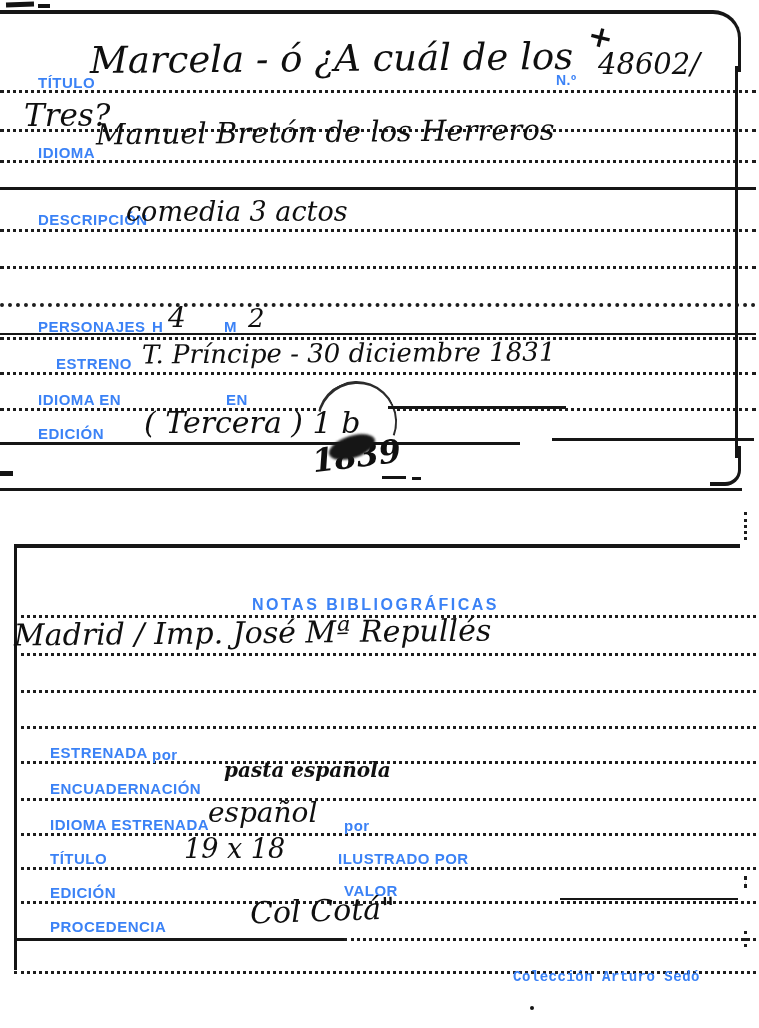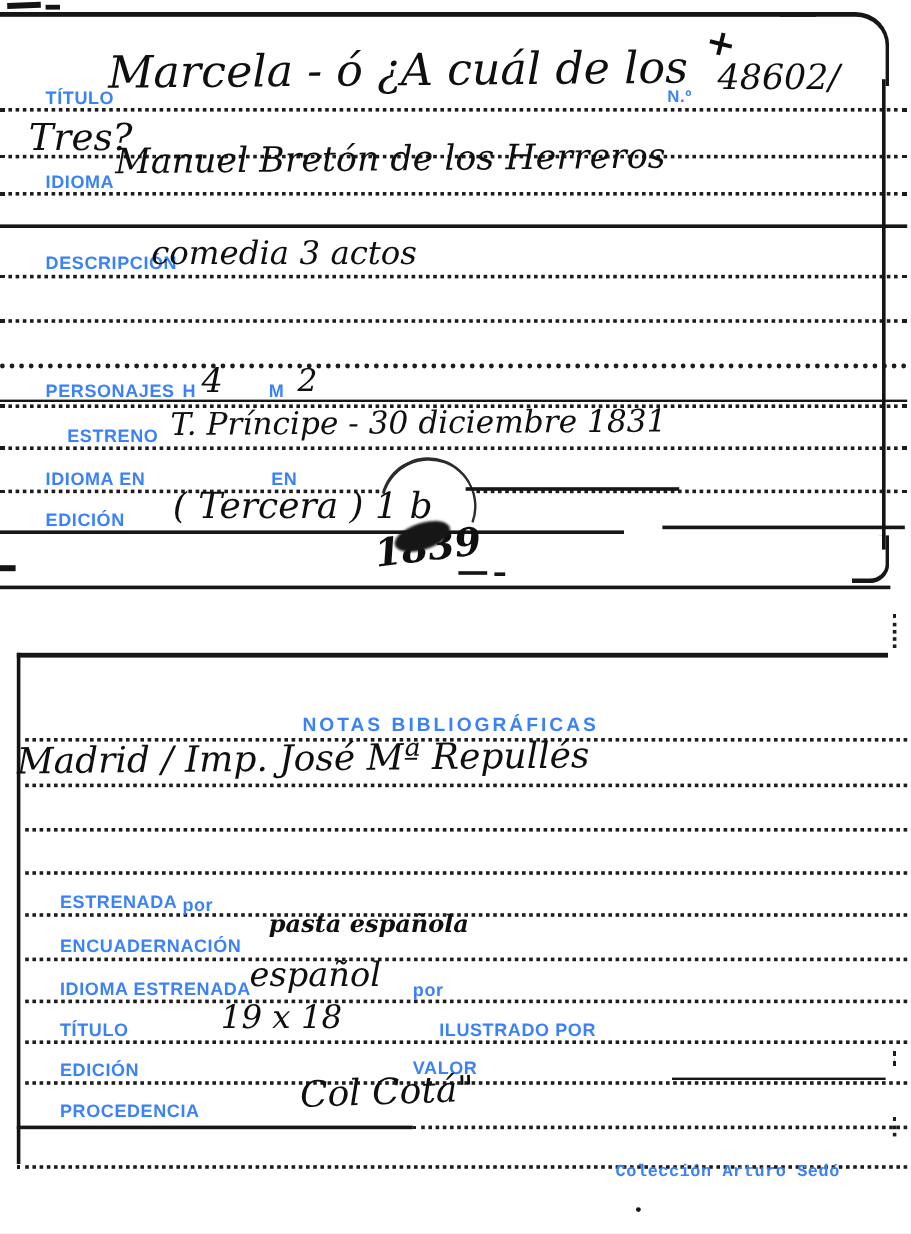--- a/index.html
+++ b/index.html
@@ -105,21 +105,21 @@
     <span class="hw" style="left:224px;top:760px;font-size:20px;font-weight:bold;">pasta española</span>
     <div class="rule" style="left:14px;top:798px;width:742px;"></div>
 
     <span class="lbl" style="left:50px;top:816px;">IDIOMA ESTRENADA</span>
     <span class="hw" style="left:208px;top:799px;font-size:28px;">español</span>
     <span class="lbl" style="left:344px;top:817px;">por</span>
     <div class="rule" style="left:14px;top:833px;width:742px;"></div>
 
     <span class="lbl" style="left:50px;top:850px;">TÍTULO</span>
     <span class="hw" style="left:184px;top:835px;font-size:27px;">19 x 18</span>
-    <span class="lbl" style="left:338px;top:850px;margin-left:28px;">ILUSTRADO POR</span>
+    <span class="lbl" style="left:338px;top:850px;">ILUSTRADO POR</span>
     <div class="rule" style="left:14px;top:867px;width:742px;"></div>
     <div class="vtick" style="left:744px;top:876px;height:12px;"></div>
 
     <span class="lbl" style="left:50px;top:884px;">EDICIÓN</span>
     <span class="lbl" style="left:344px;top:882px;">VALOR</span>
     <div class="rule" style="left:14px;top:901px;width:742px;"></div>
     <div class="rule-solid" style="left:560px;top:898px;width:178px;border-bottom-width:2px;"></div>
     <div class="vtick" style="left:744px;top:931px;height:16px;"></div>
 
     <span class="lbl" style="left:50px;top:918px;">PROCEDENCIA</span>

